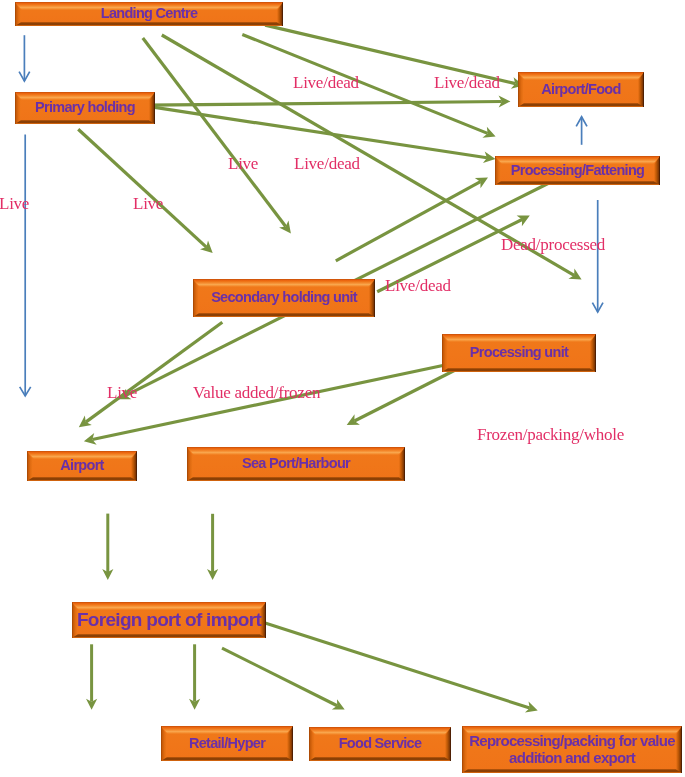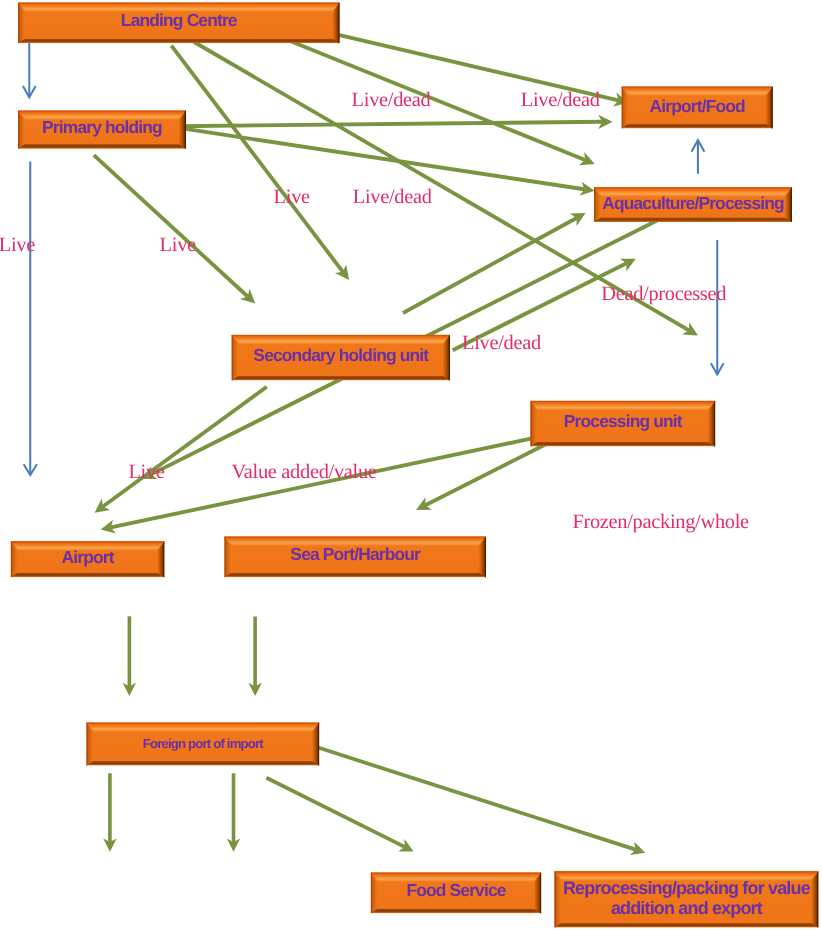--- a/index.html
+++ b/index.html
@@ -82,21 +82,21 @@
       <line x1="91.6" y1="644.3" x2="91.6" y2="701.6700000000001" stroke="#789440" stroke-width="3" stroke-linecap="butt"></line>
       <path d="M 91.6 709.7 L 86 698.7 L 91.6 701.6700000000001 L 97.19999999999999 698.7 Z" fill="#789440" stroke="none"></path>
       <line x1="194.6" y1="644.3" x2="194.6" y2="701.6700000000001" stroke="#789440" stroke-width="3" stroke-linecap="butt"></line>
       <path d="M 194.6 709.7 L 189 698.7 L 194.6 701.6700000000001 L 200.2 698.7 Z" fill="#789440" stroke="none"></path>
       <line x1="222" y1="648.1" x2="337.1925078455224" y2="705.7431946350047" stroke="#789440" stroke-width="3.1" stroke-linecap="butt"></line>
       <path d="M 344.7 709.5 L 331.82023455706195 709.5405232636717 L 337.1925078455224 705.7431946350047 L 337.0112937868351 699.166859297985 Z" fill="#789440" stroke="none"></path>
       <line x1="265.1" y1="623" x2="529.707537214021" y2="708.0316223769195" stroke="#789440" stroke-width="3.1" stroke-linecap="butt"></line>
       <path d="M 537.7 710.6 L 524.9769610181506 712.6035665864505 L 529.707537214021 708.0316223769195 L 528.5258806640988 701.559782391411 Z" fill="#789440" stroke="none"></path>
     </svg>
 
-  <div class="node" style="left:15px;top:2px;width:268px;height:34px">
+  <div class="node" style="left:15px;top:2px;width:268px;height:24px">
     <div class="bev">
         <div class="face"></div>
         <div class="t"></div>
         <div class="b"></div>
         <div class="l"></div>
         <div class="r"></div>
       </div>
     <div class="bd"></div>
     <div class="lbl" style="font-size:14.5px">Landing Centre</div>
   </div>
@@ -127,21 +127,21 @@
 
   <div class="node" style="left:495px;top:156px;width:165px;height:29px">
     <div class="bev">
         <div class="face"></div>
         <div class="t"></div>
         <div class="b"></div>
         <div class="l"></div>
         <div class="r"></div>
       </div>
     <div class="bd"></div>
-    <div class="lbl" style="font-size:14.5px">Aquaculture/Processing</div>
+    <div class="lbl" style="font-size:14.5px">Processing/Fattening</div>
   </div>
 
   <div class="node" style="left:193px;top:279px;width:182px;height:38px">
     <div class="bev">
         <div class="face"></div>
         <div class="t"></div>
         <div class="b"></div>
         <div class="l"></div>
         <div class="r"></div>
       </div>
@@ -154,21 +154,21 @@
         <div class="face"></div>
         <div class="t"></div>
         <div class="b"></div>
         <div class="l"></div>
         <div class="r"></div>
       </div>
     <div class="bd"></div>
     <div class="lbl" style="font-size:14.5px">Processing unit</div>
   </div>
 
-  <div class="node" style="left:9px;top:451px;width:128px;height:30px">
+  <div class="node" style="left:27px;top:451px;width:110px;height:30px">
     <div class="bev">
         <div class="face"></div>
         <div class="t"></div>
         <div class="b"></div>
         <div class="l"></div>
         <div class="r"></div>
       </div>
     <div class="bd"></div>
     <div class="lbl" style="font-size:14.5px">Airport</div>
   </div>
@@ -187,24 +187,35 @@
 
   <div class="node" style="left:72px;top:602px;width:194px;height:36px">
     <div class="bev">
         <div class="face"></div>
         <div class="t"></div>
         <div class="b"></div>
         <div class="l"></div>
         <div class="r"></div>
       </div>
     <div class="bd"></div>
-    <div class="lbl" style="font-size:11px">Foreign port of import</div>
-  </div>
-
-
+    <div class="lbl" style="font-size:19px">Foreign port of import</div>
+  </div>
+
+
+  <div class="node" style="left:161px;top:726px;width:132px;height:35px">
+    <div class="bev">
+        <div class="face"></div>
+        <div class="t"></div>
+        <div class="b"></div>
+        <div class="l"></div>
+        <div class="r"></div>
+      </div>
+    <div class="bd"></div>
+    <div class="lbl" style="font-size:14.5px">Retail/Hyper</div>
+  </div>
 
   <div class="node" style="left:309px;top:727px;width:142px;height:34px">
     <div class="bev">
         <div class="face"></div>
         <div class="t"></div>
         <div class="b"></div>
         <div class="l"></div>
         <div class="r"></div>
       </div>
     <div class="bd"></div>
@@ -225,16 +236,16 @@
 
   <div class="elabel" style="left:293px;top:74px;font-size:17px">Live/dead</div>
   <div class="elabel" style="left:434px;top:74px;font-size:17px">Live/dead</div>
   <div class="elabel" style="left:228px;top:155px;font-size:17px">Live</div>
   <div class="elabel" style="left:294px;top:155px;font-size:17px">Live/dead</div>
   <div class="elabel" style="left:-1px;top:195px;font-size:17px">Live</div>
   <div class="elabel" style="left:133px;top:195px;font-size:17px">Live</div>
   <div class="elabel" style="left:501px;top:236px;font-size:17px">Dead/processed</div>
   <div class="elabel" style="left:385px;top:277px;font-size:17px">Live/dead</div>
   <div class="elabel" style="left:107px;top:384px;font-size:17px">Live</div>
-  <div class="elabel" style="left:193px;top:384px;font-size:17px">Value added/value</div>
+  <div class="elabel" style="left:193px;top:384px;font-size:17px">Value added/frozen</div>
   <div class="elabel" style="left:477px;top:426px;font-size:17px">Frozen/packing/whole</div>
 
 </div>
 
 </body></html>

